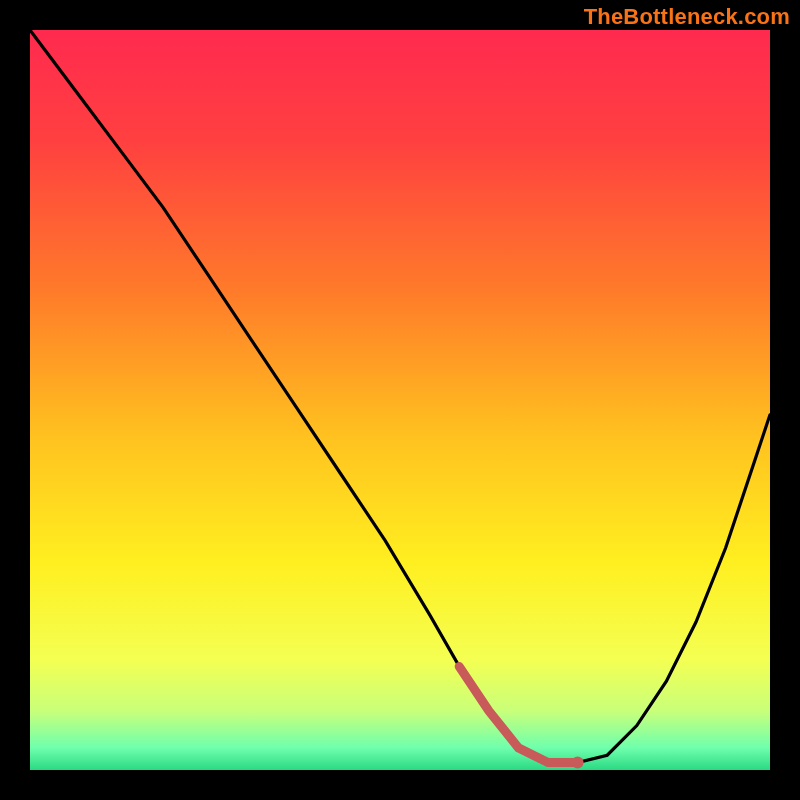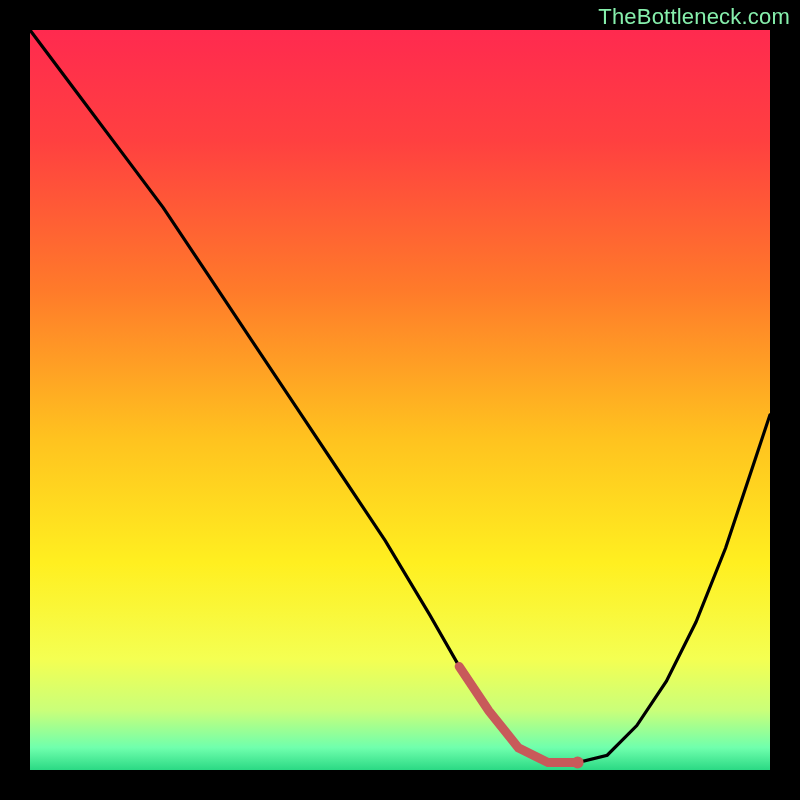--- a/index.html
+++ b/index.html
@@ -13,24 +13,24 @@
   .frame {
     position: relative;
     width: 800px;
     height: 800px;
     background: #000;
   }
   .watermark {
     position: absolute;
     top: 4px;
     right: 10px;
-    color: #86efac;
+    color: #f97316;
     font-family: Arial, Helvetica, sans-serif;
     font-size: 22px;
-    font-weight: 400;
+    font-weight: 700;
     letter-spacing: 0.2px;
     user-select: none;
   }
   .plot {
     position: absolute;
     left: 30px;
     top: 30px;
     width: 740px;
     height: 740px;
     overflow: hidden;

